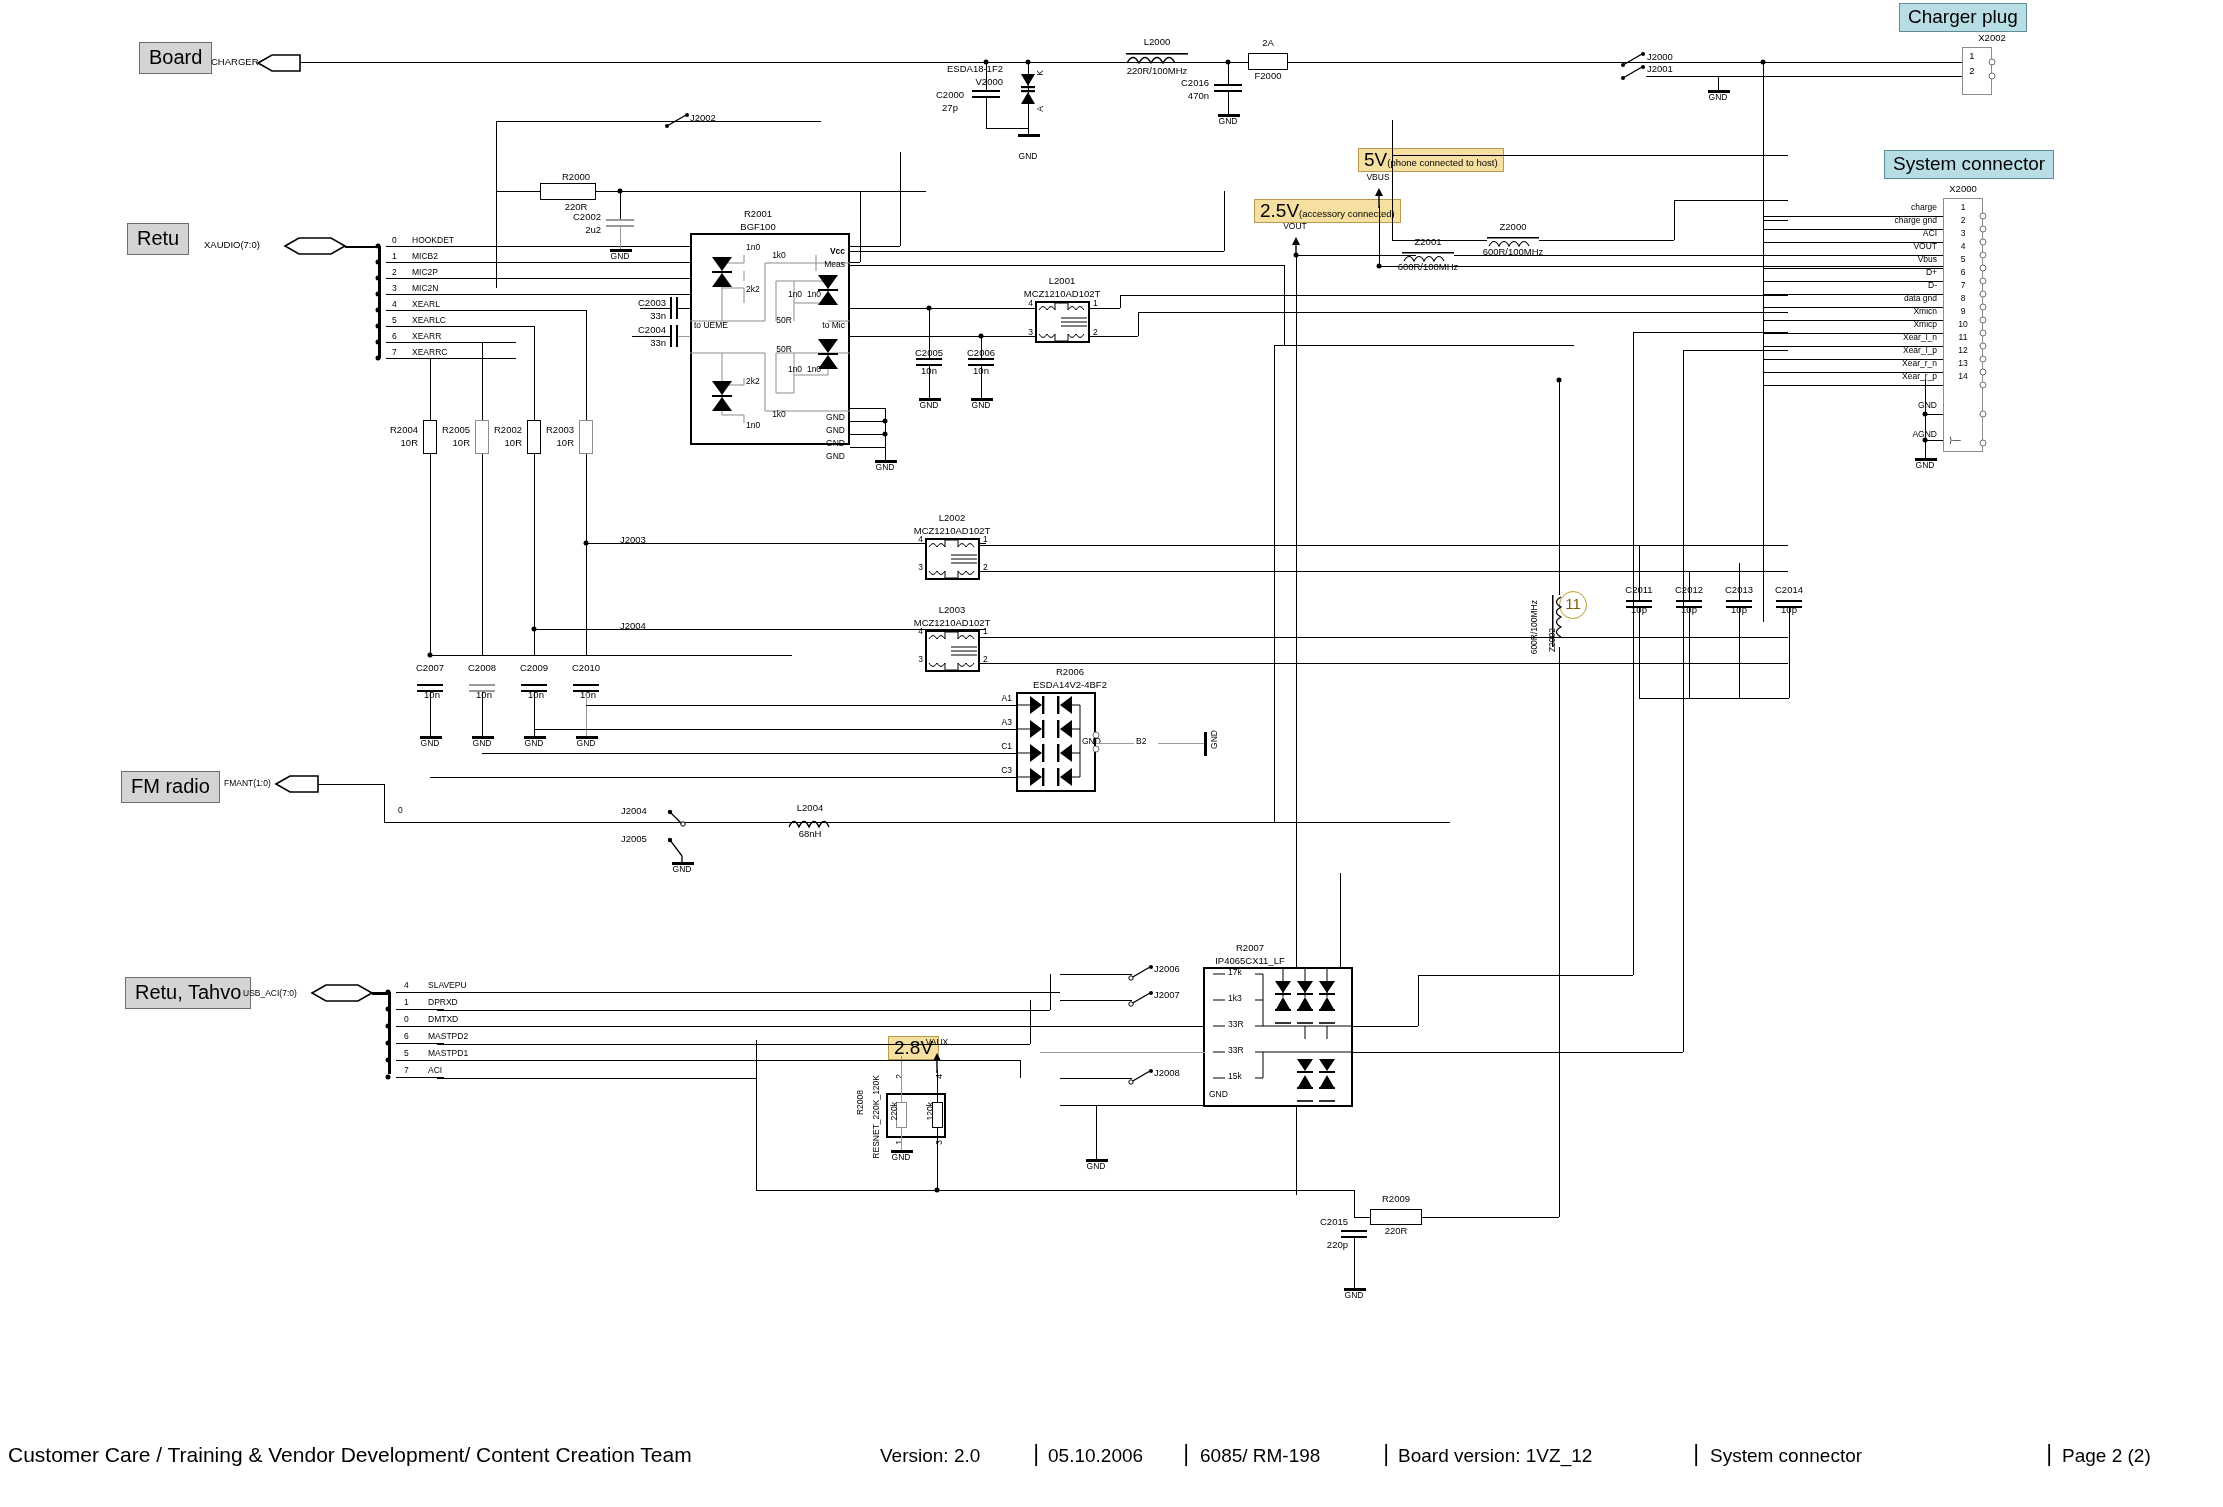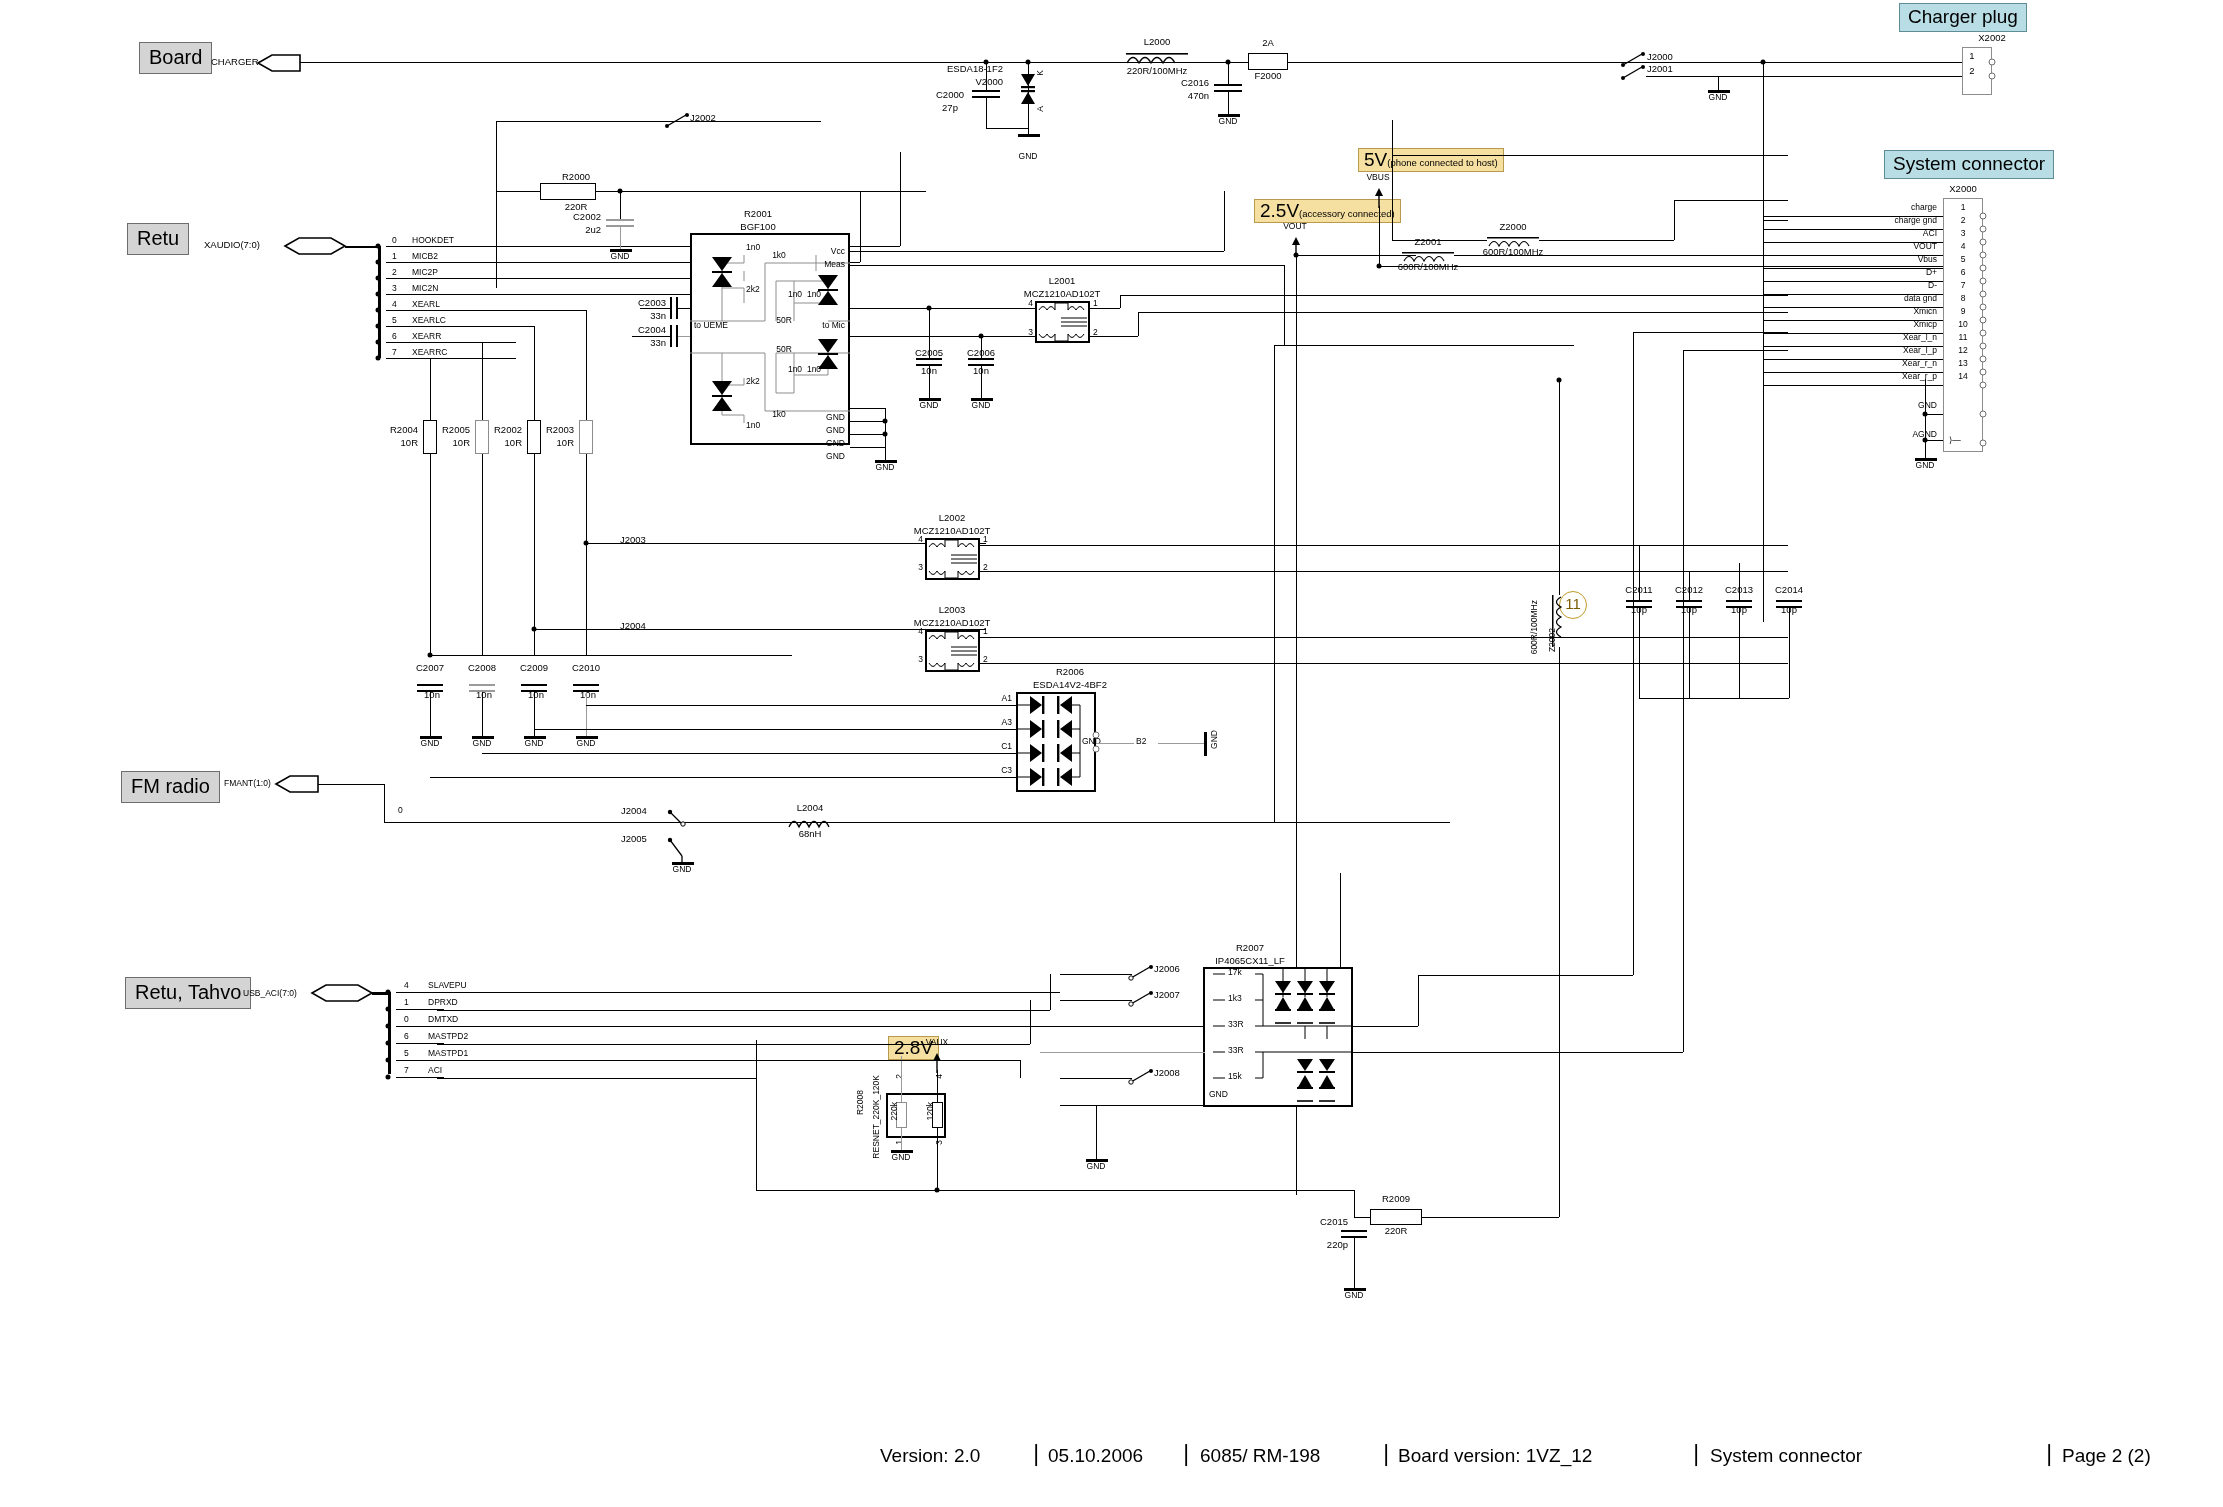--- a/index.html
+++ b/index.html
@@ -310,21 +310,21 @@
   <div class="lbl xs" style="left:746px;top:377px;">2k2</div>
   <div class="lbl xs" style="left:746px;top:421px;">1n0</div>
   <div class="lbl c xs" style="left:795px;top:290px;">1n0</div>
   <div class="lbl c xs" style="left:814px;top:290px;">1n0</div>
   <div class="lbl c xs" style="left:795px;top:365px;">1n0</div>
   <div class="lbl c xs" style="left:814px;top:365px;">1n0</div>
   <div class="lbl c xs" style="left:784px;top:316px;">50R</div>
   <div class="lbl c xs" style="left:784px;top:345px;">50R</div>
   <div class="lbl c xs" style="left:779px;top:251px;">1k0</div>
   <div class="lbl c xs" style="left:779px;top:410px;">1k0</div>
-  <div class="lbl r xs" style="left:845px;top:247px;">Vcc</div>
+  <div class="lbl r xs" style="left:845px;top:247px;font-weight:bold;">Vcc</div>
   <div class="lbl r xs" style="left:845px;top:260px;">Meas</div>
   <div class="lbl xs" style="left:694px;top:321px;">to UEME</div>
   <div class="lbl r xs" style="left:845px;top:321px;">to Mic</div>
   <div class="lbl r xs" style="left:845px;top:413px;">GND</div>
   <div class="lbl r xs" style="left:845px;top:426px;">GND</div>
   <div class="lbl r xs" style="left:845px;top:439px;">GND</div>
   <div class="lbl r xs" style="left:845px;top:452px;">GND</div>
   <div class="wire wv" style="left:885px;top:408px;height:50px;"></div>
   <div class="wire wh" style="left:850px;top:408px;width:35px;"></div>
   <div class="wire wh" style="left:850px;top:421px;width:35px;"></div>
@@ -904,20 +904,21 @@
   <div class="wire wh" style="left:437px;top:1026px;width:603px;"></div>
   <div class="wire wh" style="left:437px;top:1044px;width:593px;"></div>
   <div class="wire wh" style="left:437px;top:1060px;width:583px;"></div>
   <div class="wire wh" style="left:437px;top:1078px;width:319px;"></div>
   <div class="wire wv" style="left:1050px;top:974px;height:36px;"></div>
   <div class="wire wv" style="left:1030px;top:1000px;height:44px;"></div>
   <div class="wire wv" style="left:1060px;top:974px;height:0;"></div>
   <div class="wire wv" style="left:1020px;top:1060px;height:18px;"></div>
 
   <div class="footer">
+    <div class="ft" style="left:8px;top:10px;font-size:21px;">Customer Care / Training &amp; Vendor Development/ Content Creation Team</div>
     <div class="ft" style="left:880px;top:12px;font-size:19px;">Version: 2.0</div>
     <div class="ft" style="left:1027px;top:8px;font-size:22px;color:#000;">❘</div>
     <div class="ft" style="left:1048px;top:12px;font-size:19px;">05.10.2006</div>
     <div class="ft" style="left:1177px;top:8px;font-size:22px;">❘</div>
     <div class="ft" style="left:1200px;top:12px;font-size:19px;">6085/ RM-198</div>
     <div class="ft" style="left:1377px;top:8px;font-size:22px;">❘</div>
     <div class="ft" style="left:1398px;top:12px;font-size:19px;">Board version: 1VZ_12</div>
     <div class="ft" style="left:1687px;top:8px;font-size:22px;">❘</div>
     <div class="ft" style="left:1710px;top:12px;font-size:19px;">System connector</div>
     <div class="ft" style="left:2040px;top:8px;font-size:22px;">❘</div>

